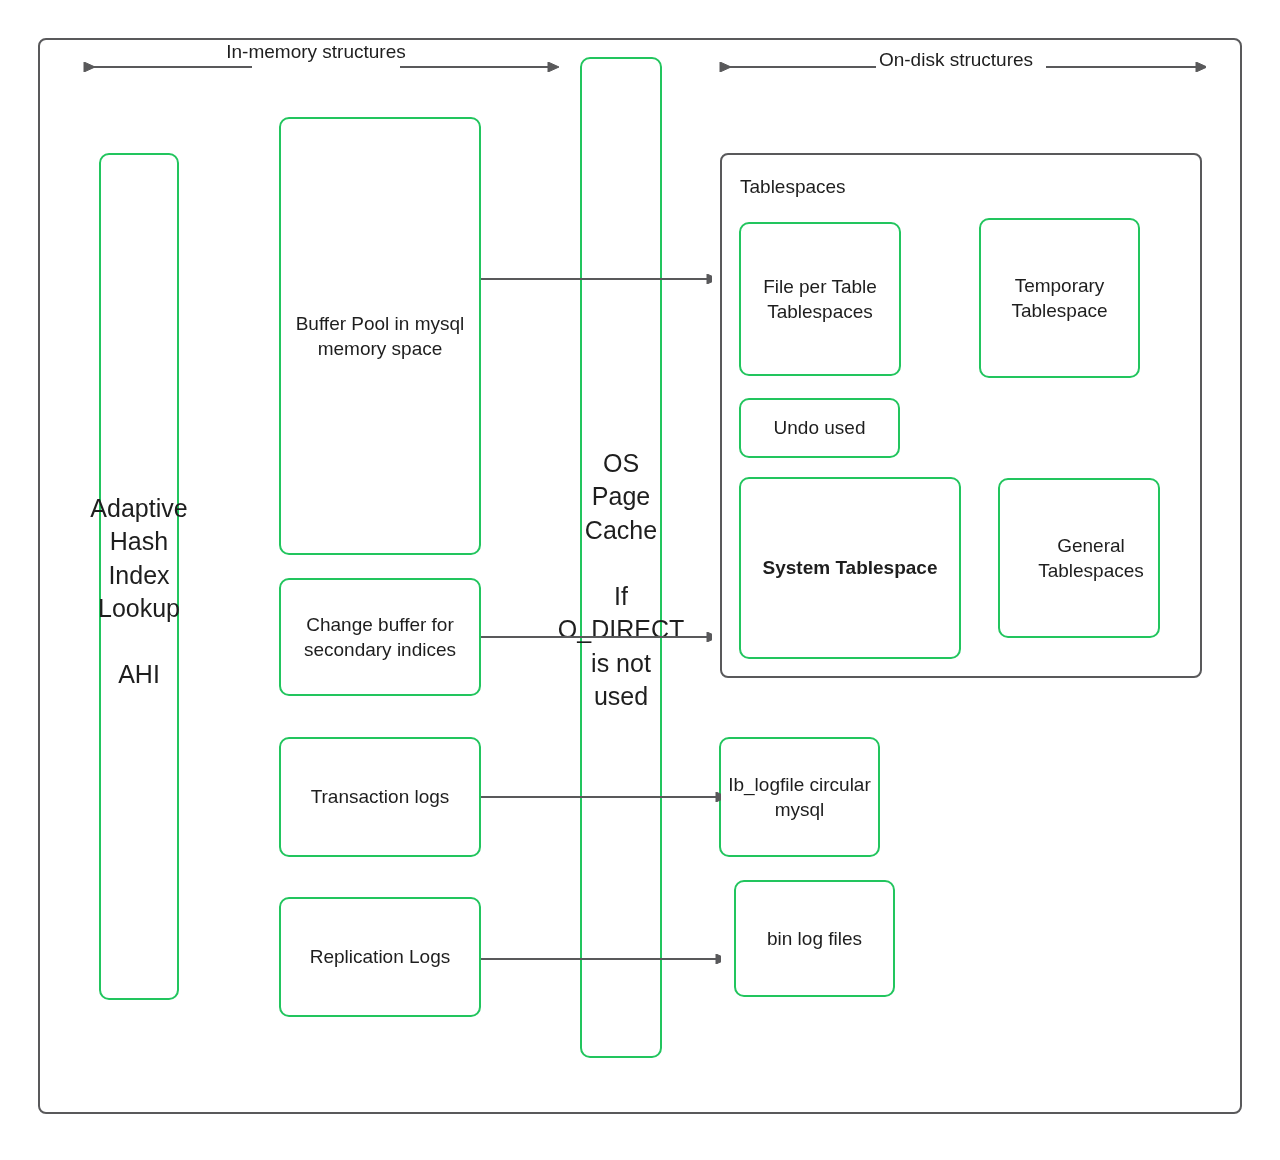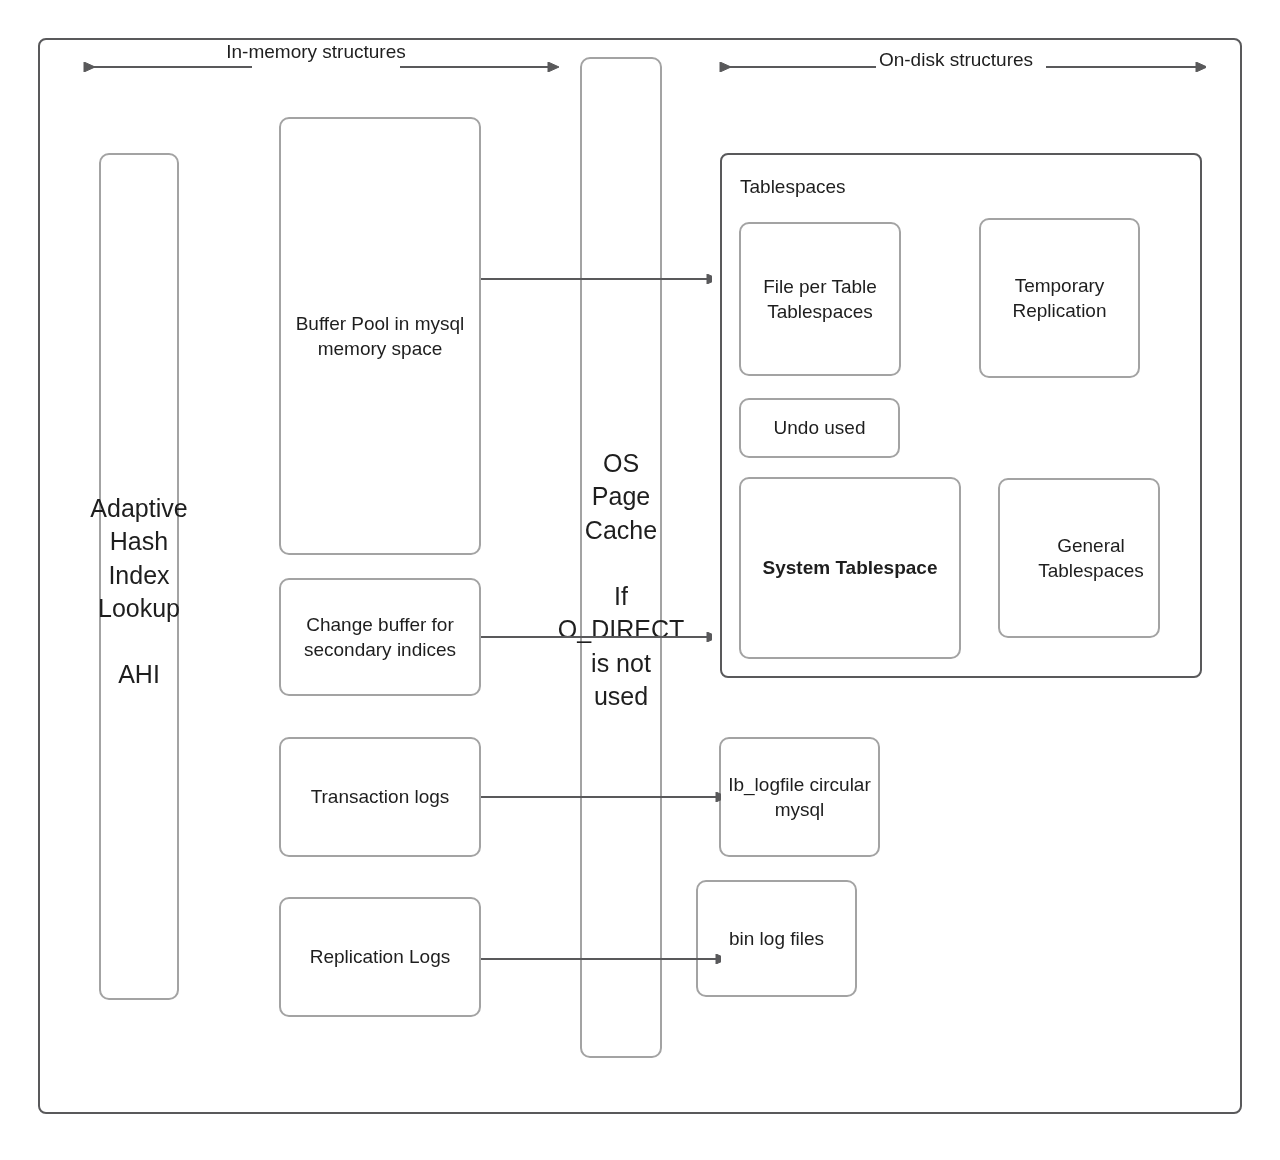--- a/index.html
+++ b/index.html
@@ -17,21 +17,21 @@
     width: 1280px;
     height: 1160px;
     background: #ffffff;
     overflow: hidden;
   }
 
   
   .box {
     position: absolute;
     box-sizing: border-box;
-    border: 2px solid #a3a3a3;
+    border: 2px solid #22c55e;
     border-radius: 10px;
     background: #ffffff;
     display: flex;
     align-items: center;
     justify-content: center;
     text-align: center;
     font-size: 19px;
     line-height: 1.32;
     color: #1e1e1e;
     padding: 2px 4px;
@@ -86,21 +86,21 @@
   #tablespaces-frame{ left: 720px; top: 153px; width: 482px;  height: 525px; }
   #tablespaces-title{ left: 740px; top: 175px; }
 
   #file-per-table-box { left: 739px; top: 222px; width: 162px; height: 154px; }
   #temporary-ts-box   { left: 979px; top: 218px; width: 161px; height: 160px; }
   #undo-logs-box      { left: 739px; top: 398px; width: 161px;  height: 60px; }
   #system-ts-box      { left: 739px; top: 477px; width: 222px; height: 182px; font-weight: bold; }
   #general-ts-box     { left: 998px; top: 478px; width: 162px; height: 160px; padding-left: 28px; }
 
   #ib-logfile-box   { left: 719px; top: 737px; width: 161px;  height: 120px; }
-  #bin-log-box      { left: 696px; top: 880px; width: 161px;  height: 117px; text-align: right; }
+  #bin-log-box      { left: 734px; top: 880px; width: 161px;  height: 117px; text-align: right; }
 
   #hdr-inmemory     { left: 70px;  top: 48px;  width: 492px;  height: 40px; }
   #hdr-ondisk       { left: 706px; top: 48px;  width: 500px;  height: 40px; }
 
   #conn-bufferpool  { left: 481px; top: 265px; width: 231px;  height: 28px; }
   #conn-changebuf   { left: 481px; top: 623px; width: 231px;  height: 28px; }
   #conn-txnlogs     { left: 481px; top: 783px; width: 240px;  height: 28px; }
   #conn-repllogs    { left: 481px; top: 945px; width: 240px;  height: 28px; }
 </style>
 </head>
@@ -165,21 +165,21 @@
 used</div>
 
   <div class="frame" id="tablespaces-frame"></div>
   <div class="plain-label" id="tablespaces-title">Tablespaces</div>
 
   <div class="box" id="file-per-table-box">
     <span>File per Table Tablespaces</span>
   </div>
 
   <div class="box" id="temporary-ts-box">
-    <span>Temporary Replication</span>
+    <span>Temporary Tablespace</span>
   </div>
 
   <div class="box" id="undo-logs-box">
     <span>Undo used</span>
   </div>
 
   <div class="box" id="system-ts-box">
     <span>System Tablespace</span>
   </div>
 

